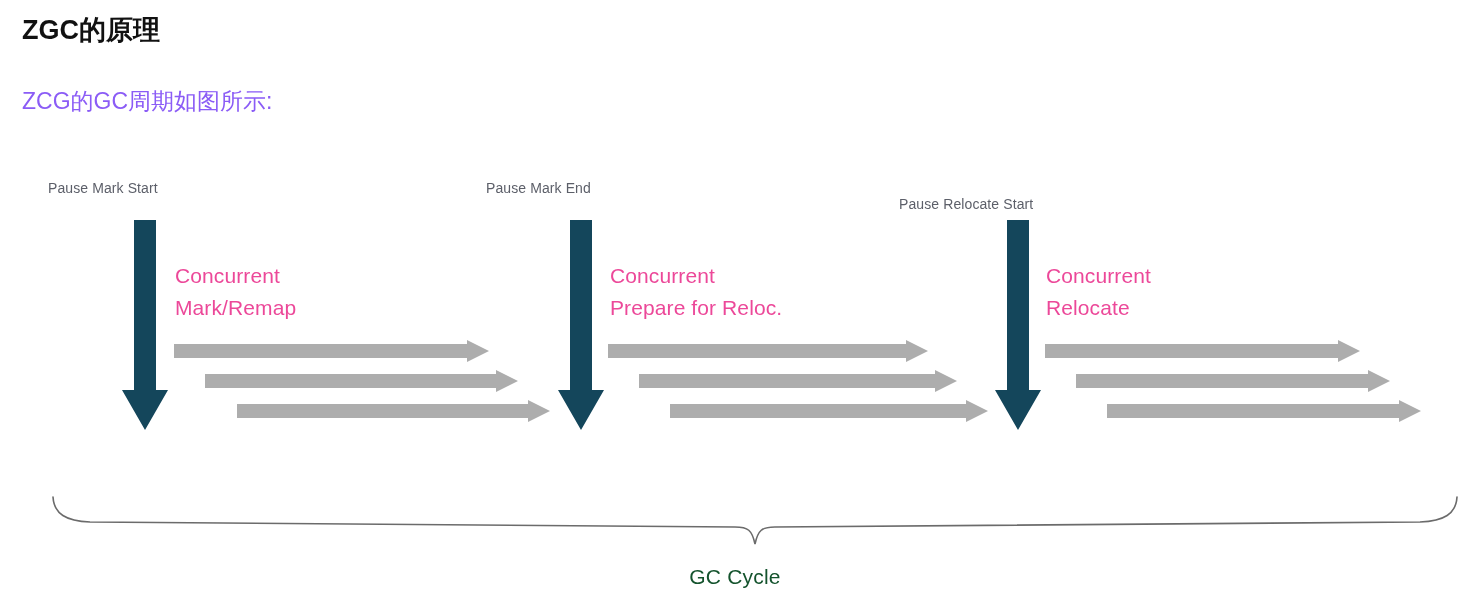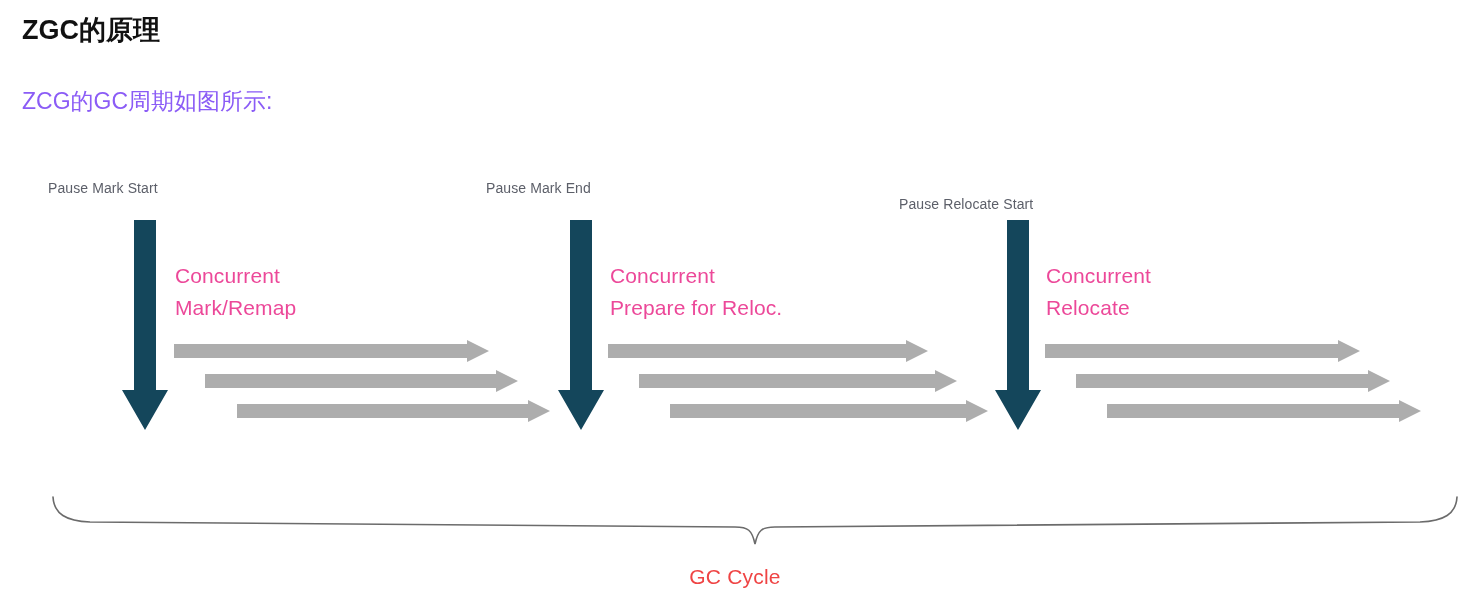--- a/index.html
+++ b/index.html
@@ -86,21 +86,21 @@
     width: 1470px;
     height: 70px;
   }
 
   .cycle-label {
     position: absolute;
     top: 415px;
     width: 1470px;
     text-align: center;
     font-size: 21px;
-    color: #ef4444;
+    color: #14532d;
     letter-spacing: 0.2px;
   }
 </style>
 </head>
 <body>
 
 <div class="page-title">ZGC的原理</div>
 <div class="page-paragraph">ZCG的GC周期如图所示:</div>
 
 <div class="diagram">

